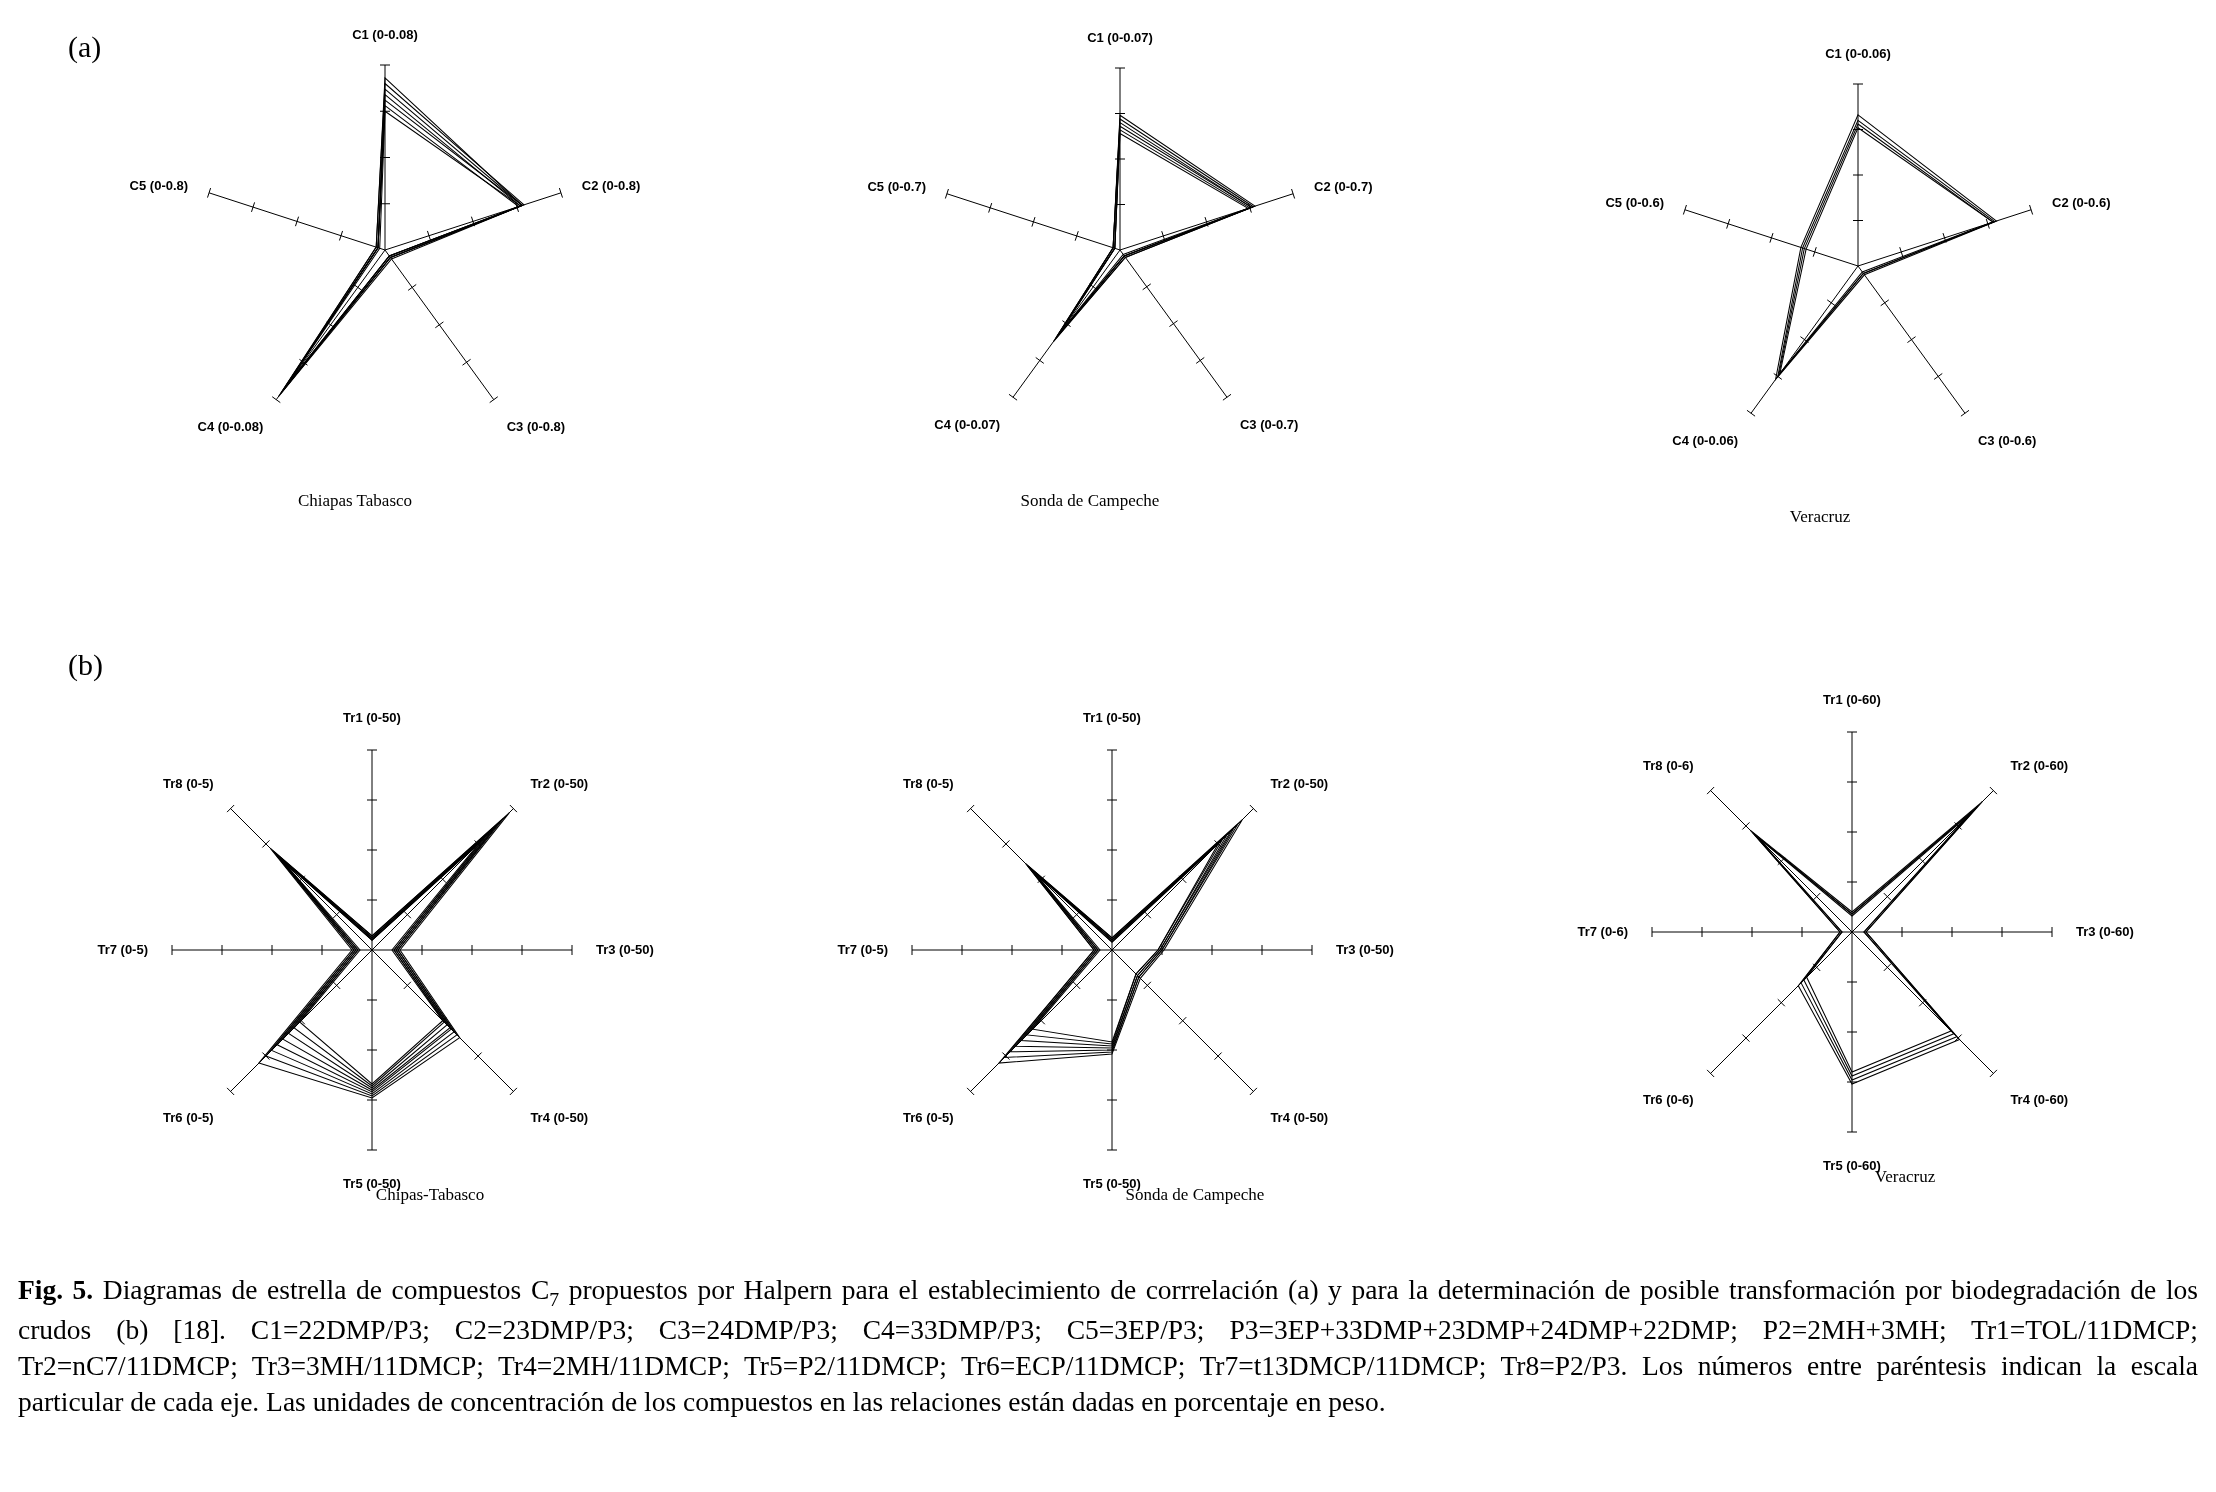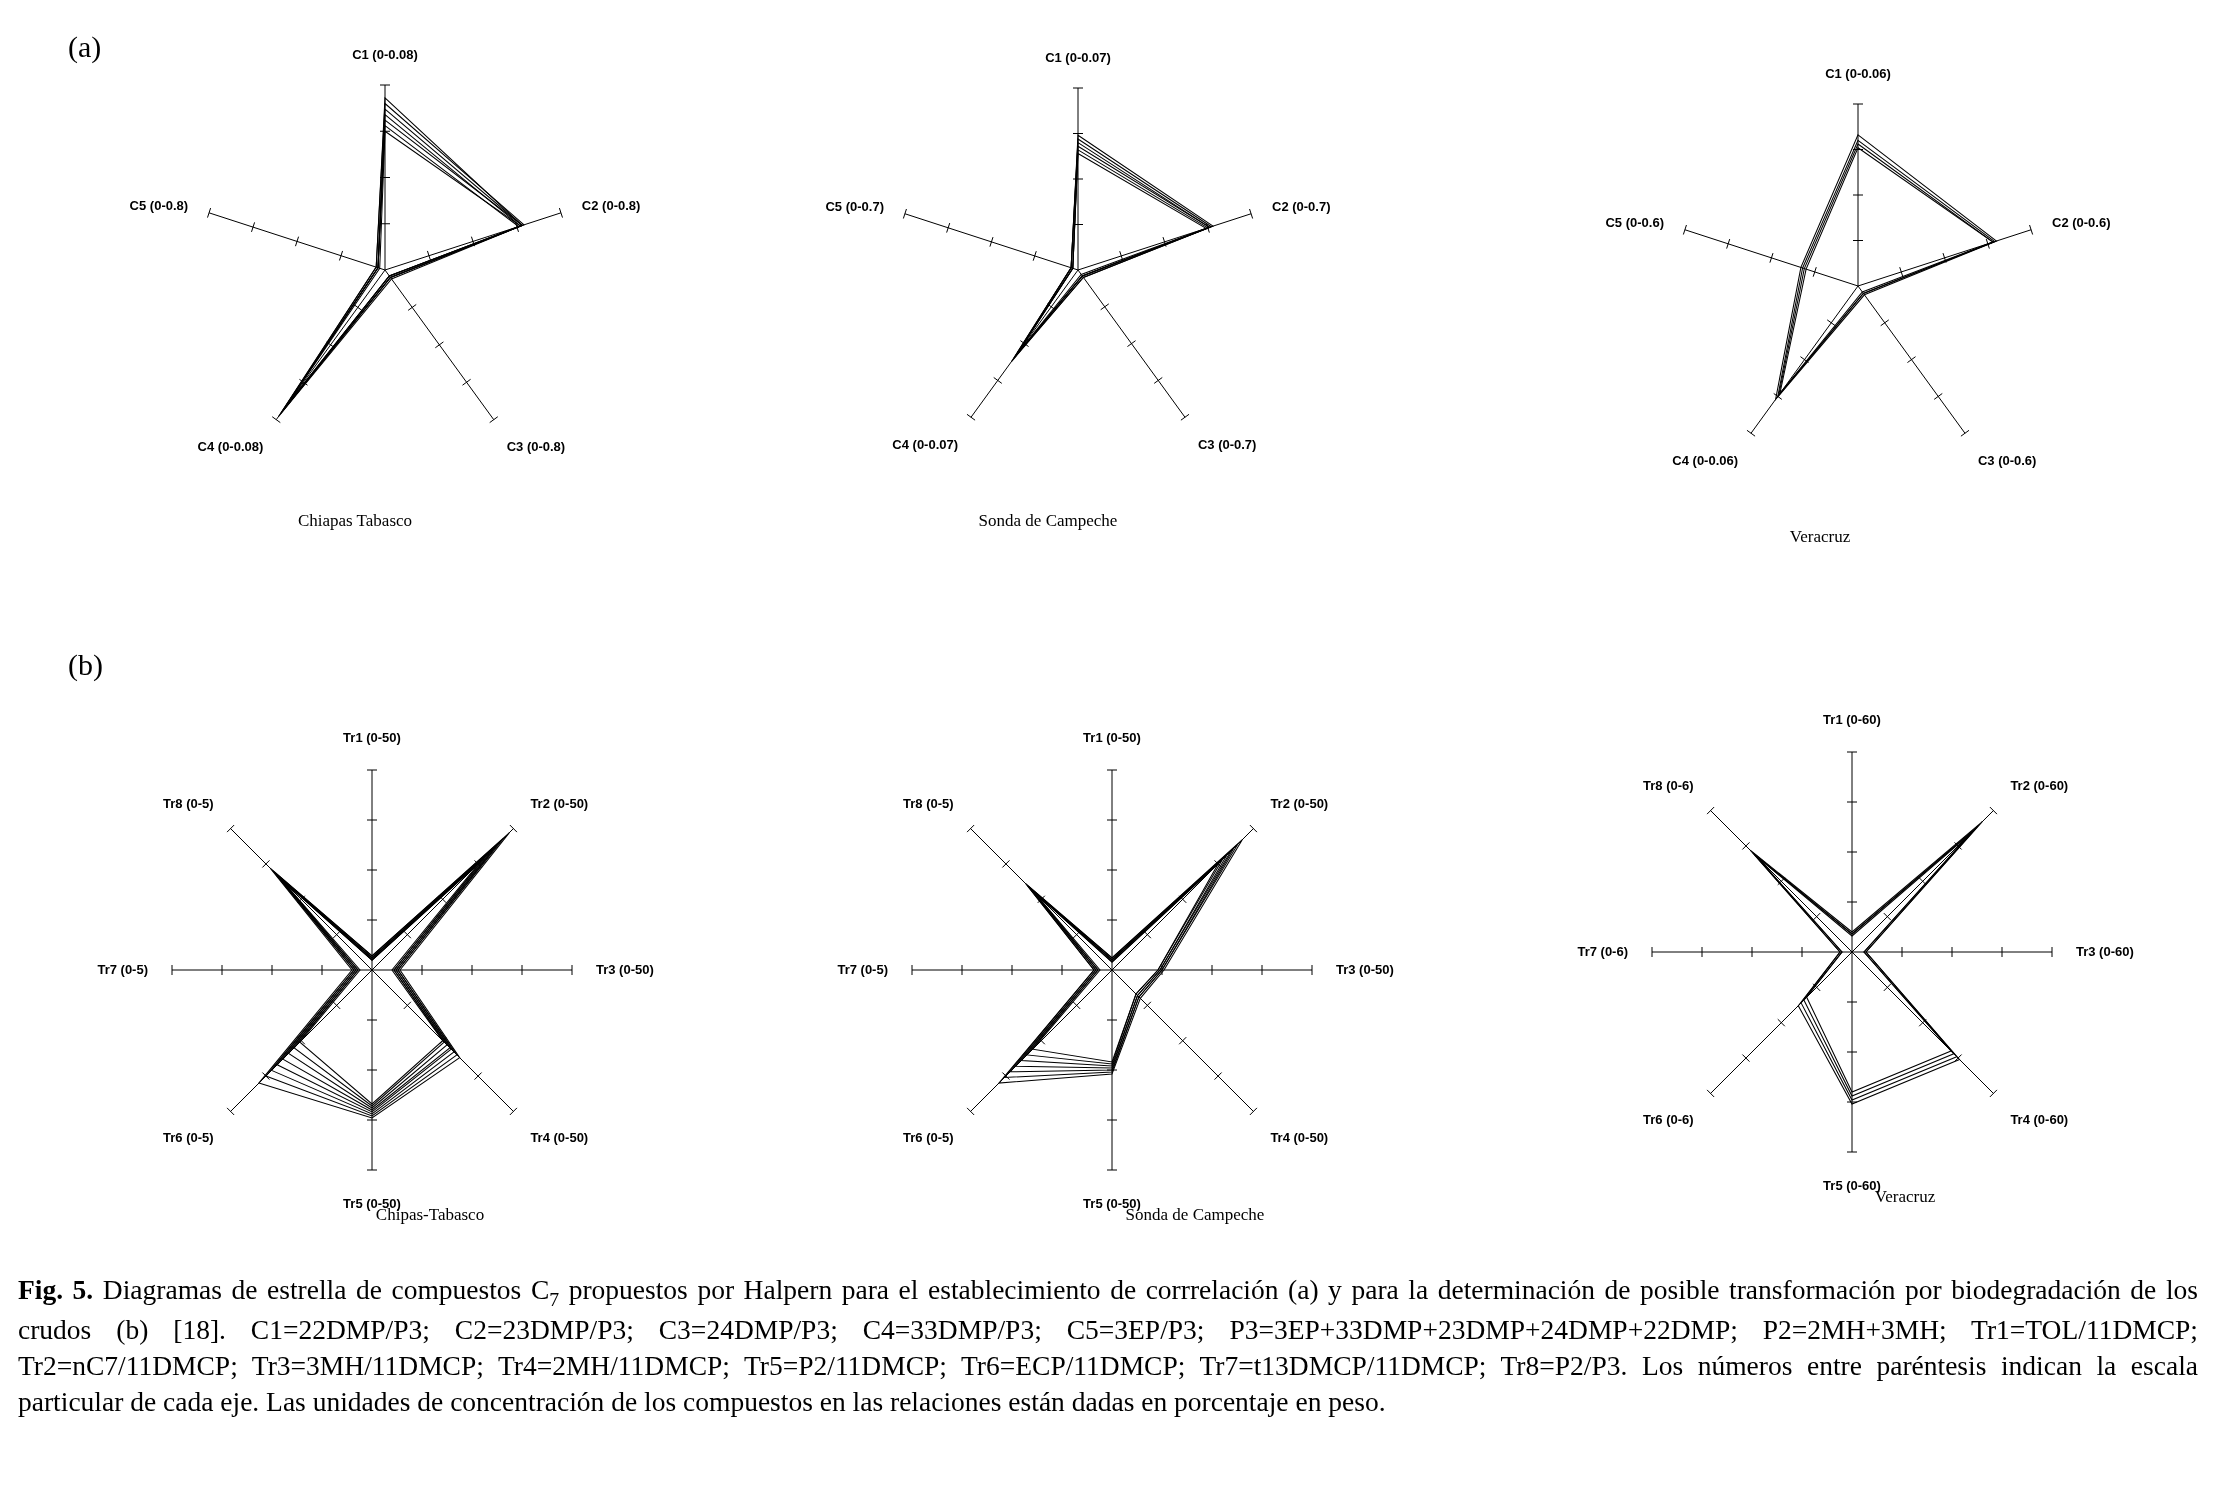--- a/index.html
+++ b/index.html
@@ -6,21 +6,21 @@
   body{
     width:2216px;height:1492px;
     background:#ffffff;
     font-family:"Liberation Serif", serif;
     color:#000;
     position:relative;
     overflow:hidden;
   }
   #page{position:relative;width:2216px;height:1492px;}
 
-  .panel{position:absolute;margin-top:20px;}
+  .panel{position:absolute;}
   .panel svg{display:block;}
 
   .panel-letter{
     position:absolute;
     font-family:"Liberation Serif", serif;
     font-size:30px;
     color:#000;
   }
 
   .caption{
@@ -95,21 +95,21 @@
         <path d="M385.0,77.9 L522.2,205.4 L391.5,259.0 L278.4,396.7 L376.2,247.1 Z" class="series"></path>
         <path d="M385.0,83.5 L524.0,204.8 L390.4,257.5 L280.6,393.7 L376.2,247.1 Z" class="series"></path>
         <path d="M385.0,89.1 L522.2,205.4 L390.4,257.5 L281.7,392.2 L378.0,247.7 Z" class="series"></path>
         <path d="M385.0,94.6 L520.5,206.0 L390.4,257.5 L282.8,390.7 L378.0,247.7 Z" class="series"></path>
         <path d="M385.0,100.1 L522.2,205.4 L389.3,256.0 L283.9,389.2 L378.0,247.7 Z" class="series"></path>
         <path d="M385.0,105.7 L518.7,206.6 L389.3,256.0 L285.0,387.7 L378.0,247.7 Z" class="series"></path>
         <path d="M385.0,111.3 L520.5,206.0 L389.3,256.0 L286.0,386.2 L379.7,248.3 Z" class="series"></path>
         <text x="355" y="506" class="center-lbl" text-anchor="middle">Chiapas Tabasco</text>
       </svg>
     </div>
-  <div class="panel" style="left:698px;top:0px;width:740px;height:600px;">
+  <div class="panel" style="left:740px;top:0px;width:740px;height:600px;">
       <svg id="svg-a2" width="740" height="600">
         <line x1="380" y1="250" x2="380" y2="68" class="spoke"></line>
         <line x1="385" y1="204.5" x2="375" y2="204.5" class="tick"></line>
         <line x1="385" y1="159" x2="375" y2="159" class="tick"></line>
         <line x1="385" y1="113.5" x2="375" y2="113.5" class="tick"></line>
         <line x1="385" y1="68" x2="375" y2="68" class="tick"></line>
         <text x="380" y="42" class="axlbl" text-anchor="middle">C1 (0-0.07)</text>
         <line x1="380" y1="250" x2="553.0922859657179" y2="193.75890702375958" class="spoke"></line>
         <line x1="424.81815646330426" y1="240.69500933741566" x2="421.72798651955475" y2="231.18444417446412" class="tick"></line>
         <line x1="468.0912279547337" y1="226.63473609335554" x2="465.0010580109842" y2="217.124170930404" class="tick"></line>

